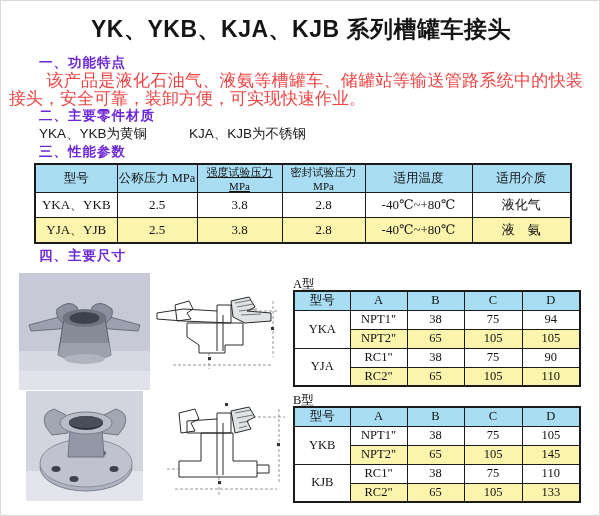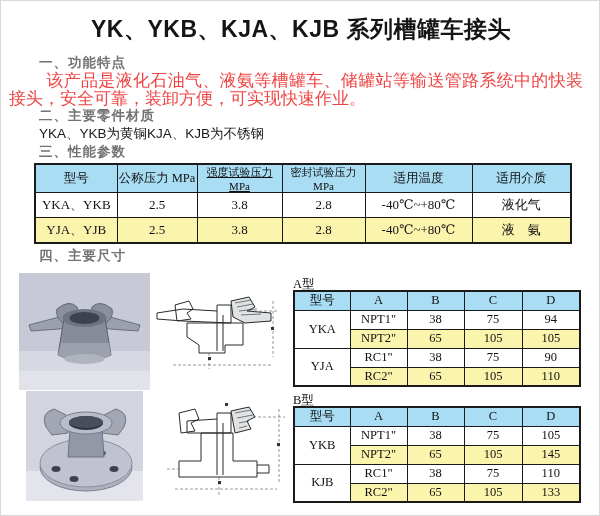--- a/index.html
+++ b/index.html
@@ -12,32 +12,32 @@
     border:1px solid #d9d9d9;
     padding-left:40px;
   }
   .title {
     position:absolute; top:13px; left:0; width:600px;
     text-align:center; font-size:23px; font-weight:bold;
     letter-spacing:0.5px; color:#151515;
   }
   .red-heading {
     position:absolute; left:38px;
-    font-size:13.5px; font-weight:bold; color:#737373;
+    font-size:13.5px; font-weight:bold; color:#6d28d9;
     letter-spacing:1px;
   }
   .body-text {
     position:absolute; left:8px; right:16px;
     font-size:17px; line-height:18px; color:#ef4444;
     text-align:justify; text-indent:2.2em; font-weight:500;
   }
   .materials {
     position:absolute; left:38px; font-size:13.5px; color:#1a1a1a; font-weight:500;
   }
-  .materials .m-left { }
+  .materials .m-left { margin-right:42px; }
 
   
   table { border-collapse:collapse; table-layout:fixed; }
   .perf-wrap { position:absolute; left:33px; top:162px; }
   .perf { width:530px; border:2px solid #1a1a1a; }
   .perf td {
     border:1px solid #1a1a1a; text-align:center; vertical-align:middle;
     font-family:"Liberation Serif","DejaVu Serif",serif; font-size:13px;
   }
   .perf tr.hdr td { background:#a9ddf3; height:26px; font-size:12.5px; }

